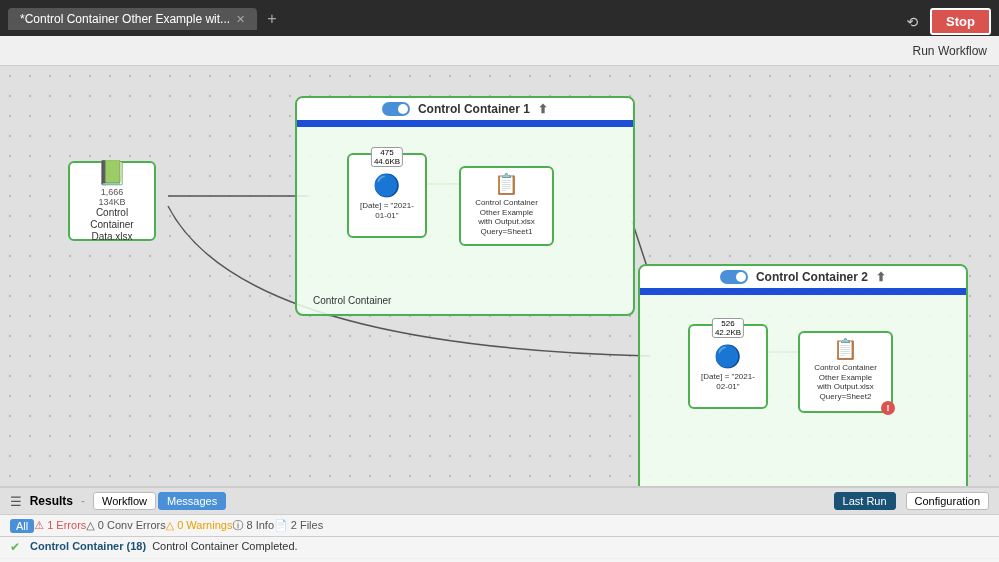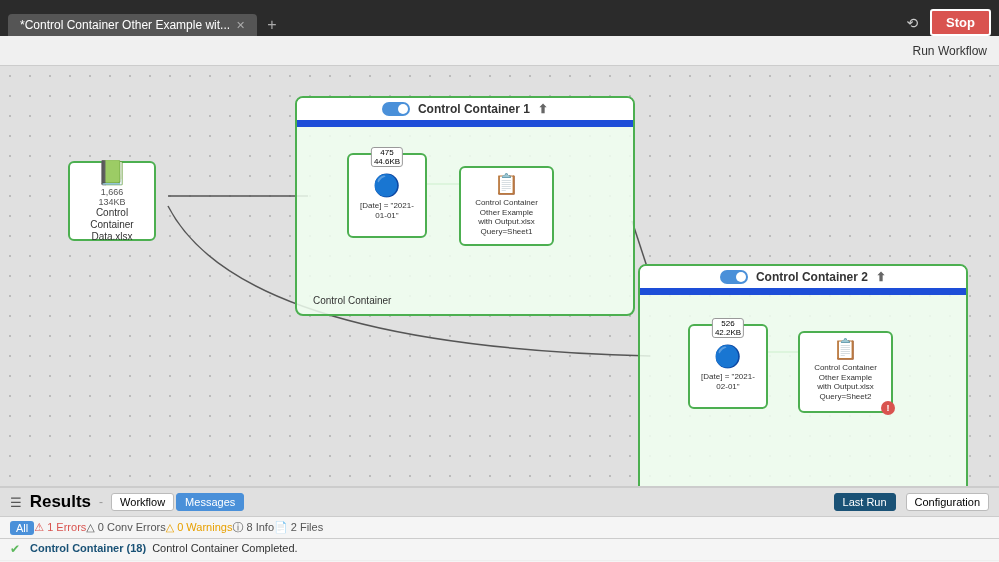--- a/index.html
+++ b/index.html
@@ -1,21 +1,21 @@
 <!DOCTYPE html>
 <html><head>
   <meta charset="utf-8">
   <style>
     * { box-sizing: border-box; margin: 0; padding: 0; }
     body { font-family: Arial, sans-serif; font-size: 12px; background: #e8e8e8; width: 999px; height: 562px; overflow: hidden; }
 
     
     #titlebar {
-      display: flex; align-items: flex-end; background: #2b2b2b; height: 36px;
-      padding: 0 8px; color: #ccc; justify-content: space-between;
+      display: flex; align-items: flex-start; background: #2b2b2b; height: 36px;
+      padding: 8px 8px; color: #ccc; justify-content: space-between;
     }
     #titlebar .tabs { display: flex; align-items: center; gap: 4px; }
     #titlebar .tab {
       background: #3c3c3c; color: #ccc; padding: 4px 12px; font-size: 12px;
       border-radius: 4px 4px 0 0; display: flex; align-items: center; gap: 6px;
     }
     #titlebar .tab.active { background: #555; color: #fff; }
     #titlebar .tab-close { cursor: pointer; color: #aaa; font-size: 11px; }
     #titlebar .add-tab { background: none; border: none; color: #aaa; font-size: 16px; cursor: pointer; padding: 0 6px; }
     #titlebar .right-icons { display: flex; align-items: center; gap: 8px; }
@@ -111,21 +111,21 @@
     #results-header {
       display: flex; align-items: center; background: #e0e0e0;
       padding: 4px 10px; border-bottom: 1px solid #ccc; gap: 8px;
     }
     #results-header .tab-group { display: flex; gap: 2px; }
     #results-header .rtab {
       background: #fff; border: 1px solid #bbb; padding: 2px 8px; font-size: 11px;
       cursor: pointer; border-radius: 3px;
     }
     #results-header .rtab.active { background: #4a90d9; color: #fff; border-color: #4a90d9; }
-    #results-header .title { font-weight: bold; font-size: 17px; }
+    #results-header .title { font-weight: bold; font-size: 12px; }
     #results-header .sep { color: #999; }
     #results-header .right-btns { margin-left: auto; display: flex; gap: 10px; }
     #results-header .run-config-btn {
       padding: 2px 8px; font-size: 11px; cursor: pointer;
       border: 1px solid #bbb; border-radius: 3px; background: #fff;
     }
     #results-header .run-config-btn.active { background: #1a5276; color: #fff; border-color: #1a5276; }
 
     
     #summary-bar {

